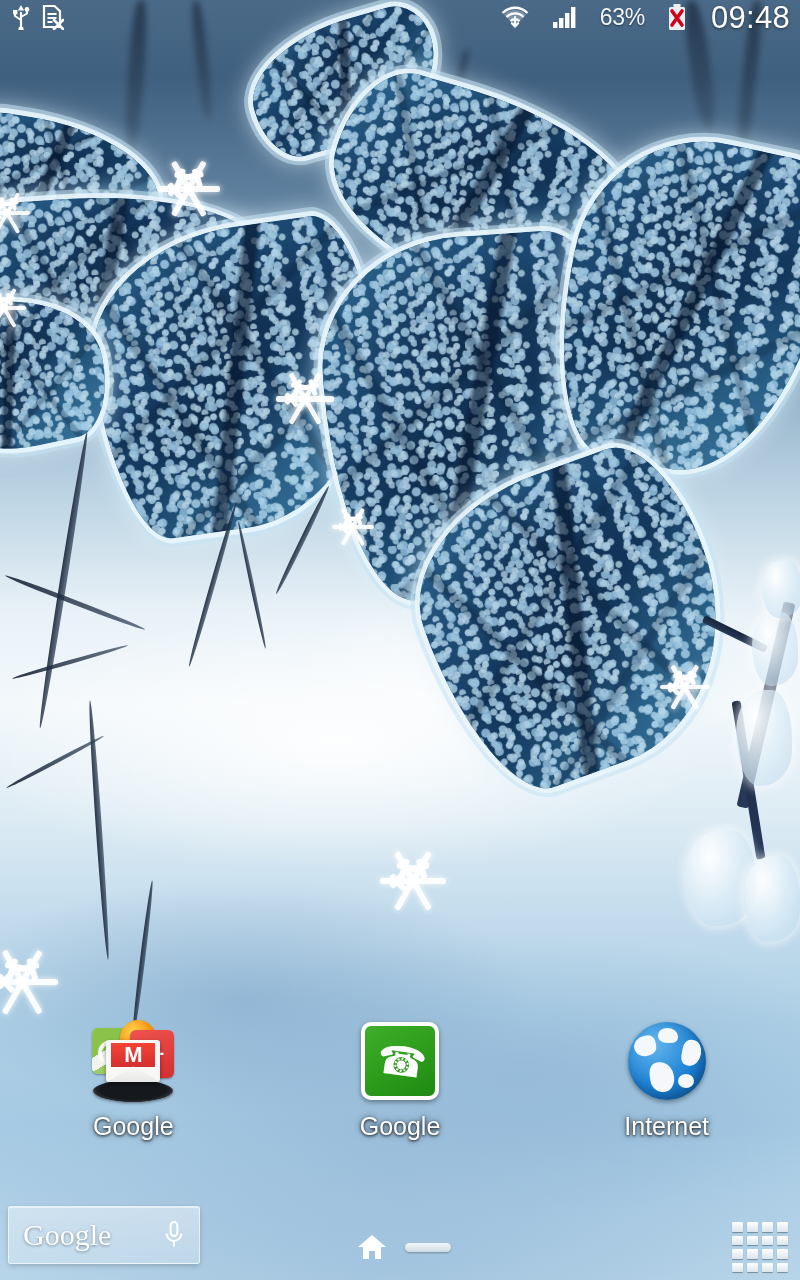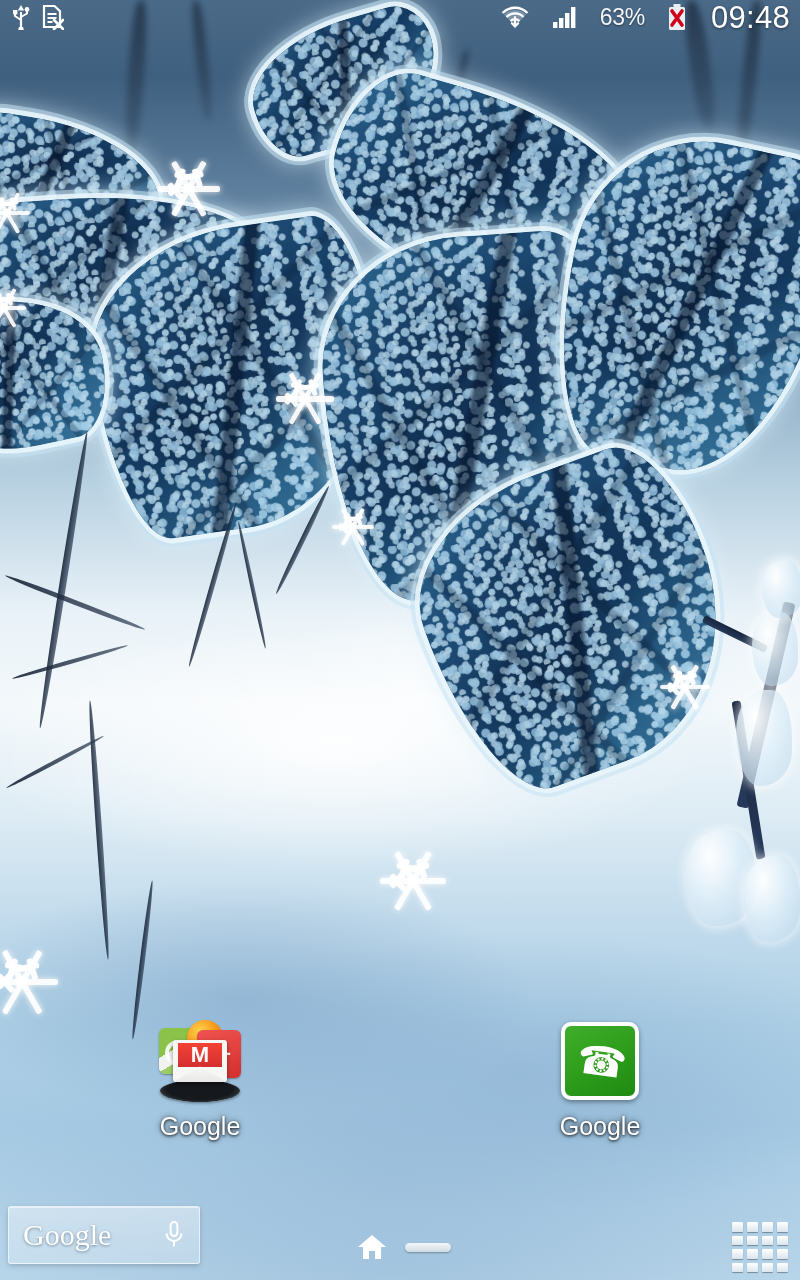--- a/index.html
+++ b/index.html
@@ -616,20 +616,32 @@
     <div class="app-cell">
       <div class="app-icon">
         <span class="phone">
           <span class="hs">☎</span>
         </span>
       </div>
       <div class="app-label">Google</div>
     </div>
 
 
+    <div class="app-cell">
+      <div class="app-icon">
+        <span class="globe">
+          <b class="g1"></b>
+            <b class="g2"></b>
+            <b class="g3"></b>
+            <b class="g4"></b>
+            <b class="g5"></b>
+        </span>
+      </div>
+      <div class="app-label">Internet</div>
+    </div>
   </div>
 
   <div id="search-widget">
     <span id="search-text">Google</span>
     <svg id="mic-icon" width="22" height="30" viewBox="0 0 22 30">
       <rect x="7.6" y="2" width="6.8" height="14" rx="3.4" fill="none" stroke="#ffffff" stroke-width="2"></rect>
       <path d="M3.6 13.5 A7.4 7.4 0 0 0 18.4 13.5" fill="none" stroke="#ffffff" stroke-width="2"></path>
       <path d="M11 21 V26.5" stroke="#ffffff" stroke-width="2"></path>
     </svg>
   </div>

